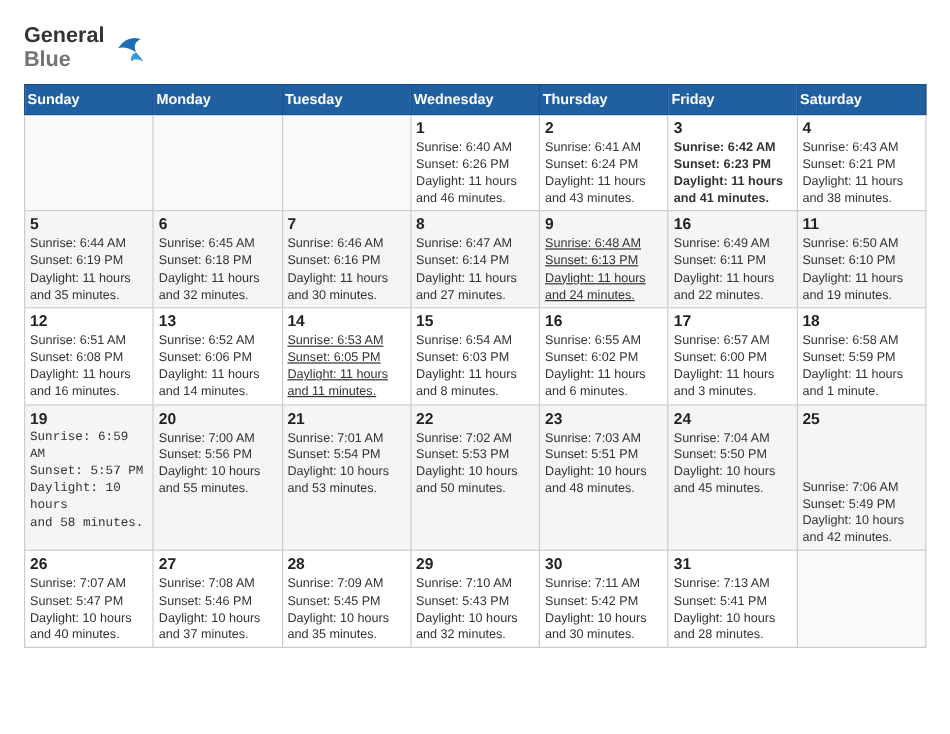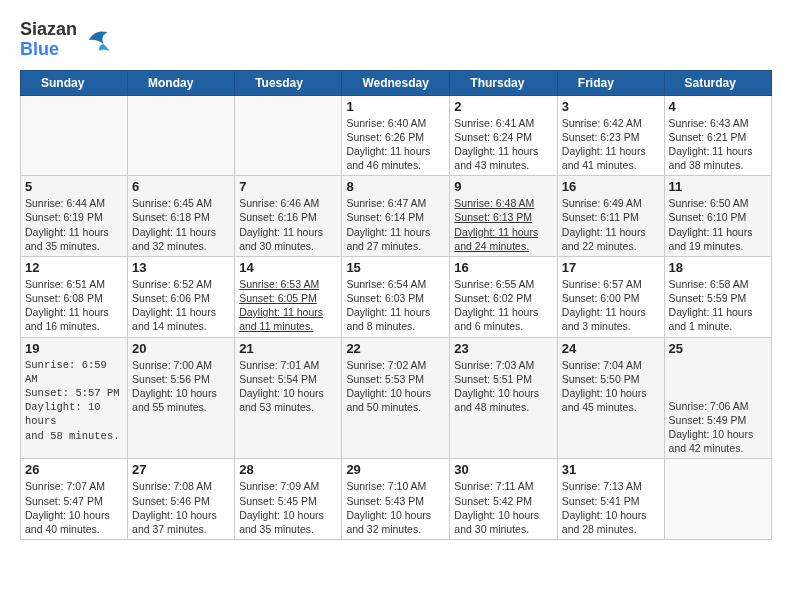--- a/index.html
+++ b/index.html
@@ -21,21 +21,21 @@
       align-items: center;
     }
     .logo-text {
       display: flex;
       flex-direction: column;
       font-size: 18px;
       font-weight: bold;
       line-height: 1.1;
     }
     .logo-general { color: #333; }
-    .logo-blue { color: #3b82f6; }
+    .logo-blue { color: #737373; }
     .logo-bird {
       width: 30px;
       height: 30px;
       margin-left: 4px;
     }
     .title-area {
       text-align: right;
     }
     .month-year {
       font-size: 36px;
@@ -47,21 +47,21 @@
       color: #555;
     }
     .calendar {
       width: 100%;
       border-collapse: collapse;
       font-size: 11px;
     }
     .calendar th {
       background: #2060a0;
       color: #fff;
-      padding: 5px 20px;
+      padding: 5px 2px;
       text-align: left;
       font-size: 12px;
       border: 1px solid #1a4f8a;
     }
     .calendar td {
       border: 1px solid #ccc;
       vertical-align: top;
       padding: 3px 4px;
       width: 108px;
       min-height: 80px;
@@ -84,21 +84,21 @@
     .empty-cell {
       background: #f9f9f9 !important;
     }
   </style>
 </head>
 <body>
 
 <div class="header-area">
   <div class="logo">
     <div class="logo-text">
-      <span class="logo-general">Siazan</span>
+      <span class="logo-general">General</span>
       <span class="logo-blue">Blue</span>
     </div>
     <svg class="logo-bird" viewBox="0 0 40 40">
       <path d="M10 20 Q20 5 35 10 Q25 15 30 25 Q20 18 10 20Z" fill="#1a6fb5"></path>
       <path d="M30 25 Q35 30 38 35 Q28 30 25 35 Q22 28 30 25Z" fill="#3399dd"></path>
     </svg>
   </div>
 </div>
 
 <table class="calendar">
@@ -127,21 +127,21 @@
         </td>
         <td>
           <div class="day-number">2</div>
           <div class="day-info" style="white-space: pre-line;">Sunrise: 6:41 AM
 Sunset: 6:24 PM
 Daylight: 11 hours
 and 43 minutes.</div>
         </td>
         <td>
           <div class="day-number">3</div>
-          <div class="day-info" style="white-space: pre-line;">Sunrise: 6:42 AM
+          <div class="day-info" style="white-space: pre-line; font-weight: bold;">Sunrise: 6:42 AM
 Sunset: 6:23 PM
 Daylight: 11 hours
 and 41 minutes.</div>
         </td>
         <td>
           <div class="day-number">4</div>
           <div class="day-info" style="white-space: pre-line;">Sunrise: 6:43 AM
 Sunset: 6:21 PM
 Daylight: 11 hours
 and 38 minutes.</div>

